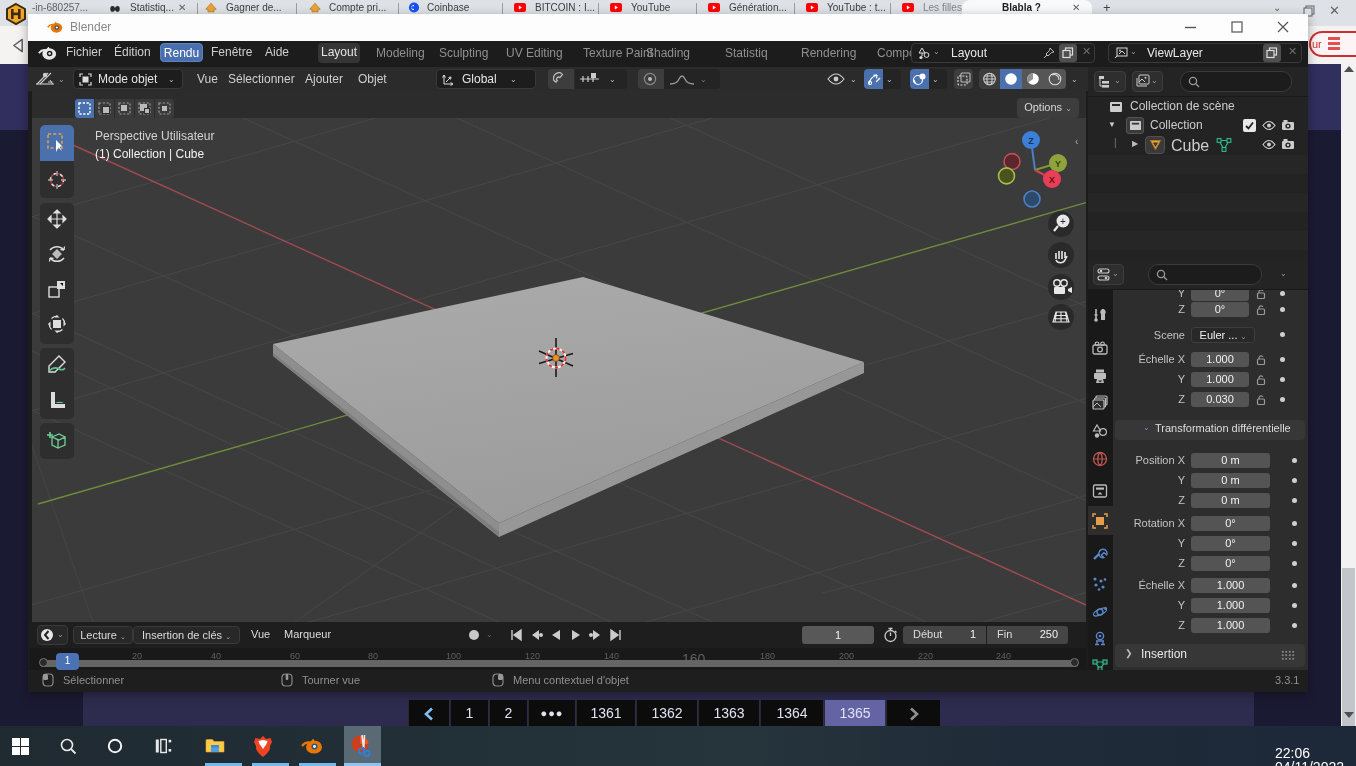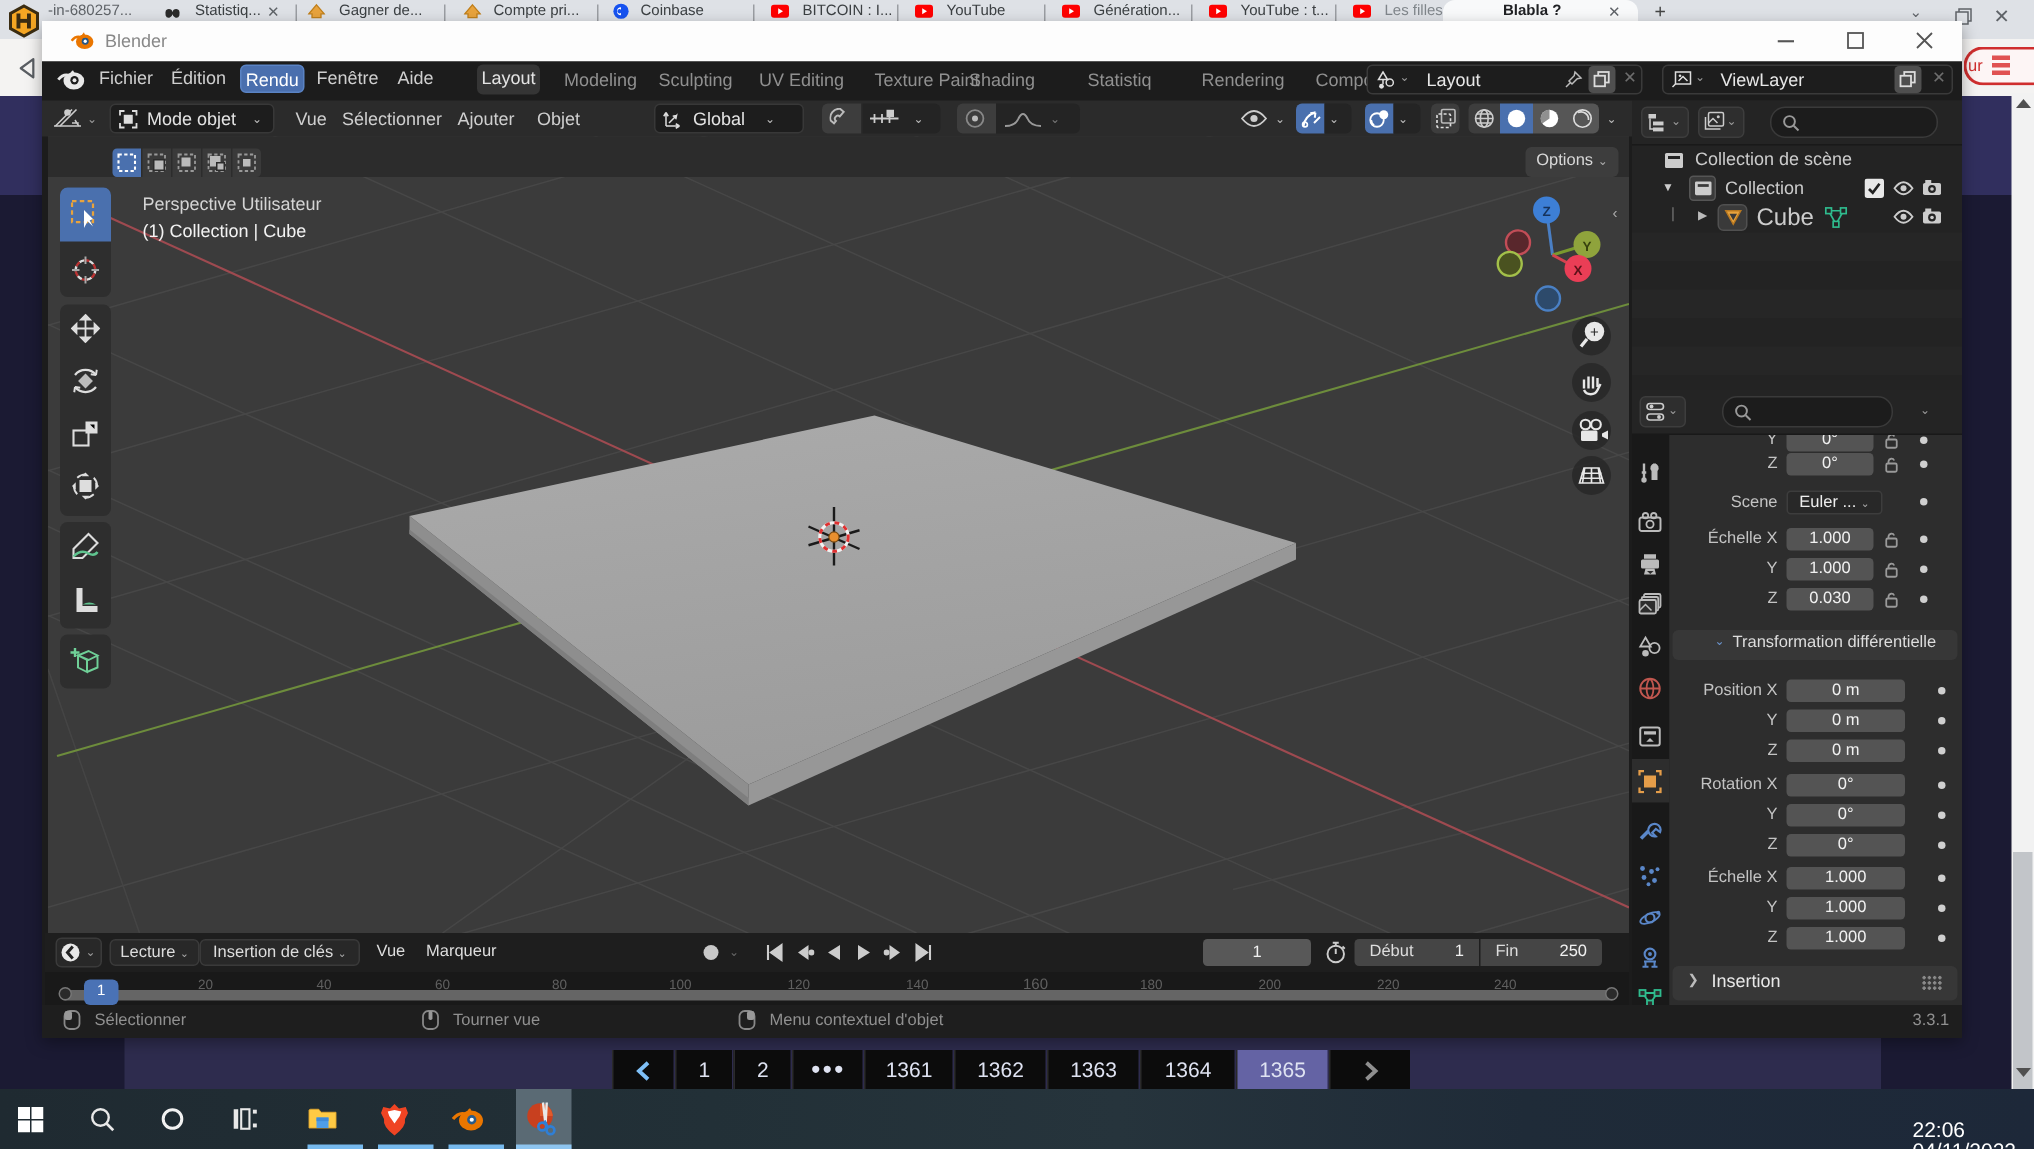--- a/index.html
+++ b/index.html
@@ -732,21 +732,21 @@
           <span style="position:absolute;right:10px;top:2px;color:#f0f0f0">250</span>
         </div>
       <div class="abs" style="left:0;top:26px;width:1056px;height:22px;background:#191919"></div>
       <span class="abs" style="left:102px;top:29px;color:#606060;font-size:9px">20</span>
       <span class="abs" style="left:181px;top:29px;color:#606060;font-size:9px">40</span>
       <span class="abs" style="left:260px;top:29px;color:#606060;font-size:9px">60</span>
       <span class="abs" style="left:338px;top:29px;color:#606060;font-size:9px">80</span>
       <span class="abs" style="left:416px;top:29px;color:#606060;font-size:9px">100</span>
       <span class="abs" style="left:495px;top:29px;color:#606060;font-size:9px">120</span>
       <span class="abs" style="left:574px;top:29px;color:#606060;font-size:9px">140</span>
-      <span class="abs" style="left:652px;top:29px;color:#606060;font-size:10px">160</span>
+      <span class="abs" style="left:652px;top:29px;color:#606060;font-size:14px">160</span>
       <span class="abs" style="left:730px;top:29px;color:#606060;font-size:9px">180</span>
       <span class="abs" style="left:809px;top:29px;color:#606060;font-size:9px">200</span>
       <span class="abs" style="left:888px;top:29px;color:#606060;font-size:9px">220</span>
       <span class="abs" style="left:966px;top:29px;color:#606060;font-size:9px">240</span>
       <div class="abs" style="left:10px;top:38px;width:1038px;height:7px;background:#656565;border-radius:4px"></div>
       <div class="abs" style="left:9px;top:36px;width:9px;height:9px;background:#2a2a2a;border:1px solid #777;border-radius:50%"></div>
       <div class="abs" style="left:1040px;top:36px;width:9px;height:9px;background:#2a2a2a;border:1px solid #777;border-radius:50%"></div>
       <div class="abs" style="left:26px;top:31px;width:23px;height:17px;background:#4a72b5;border-radius:4px;color:#fff;font-size:10px;text-align:center;line-height:16px">1</div>
     </div>
     <div class="abs" id="statusbar">

